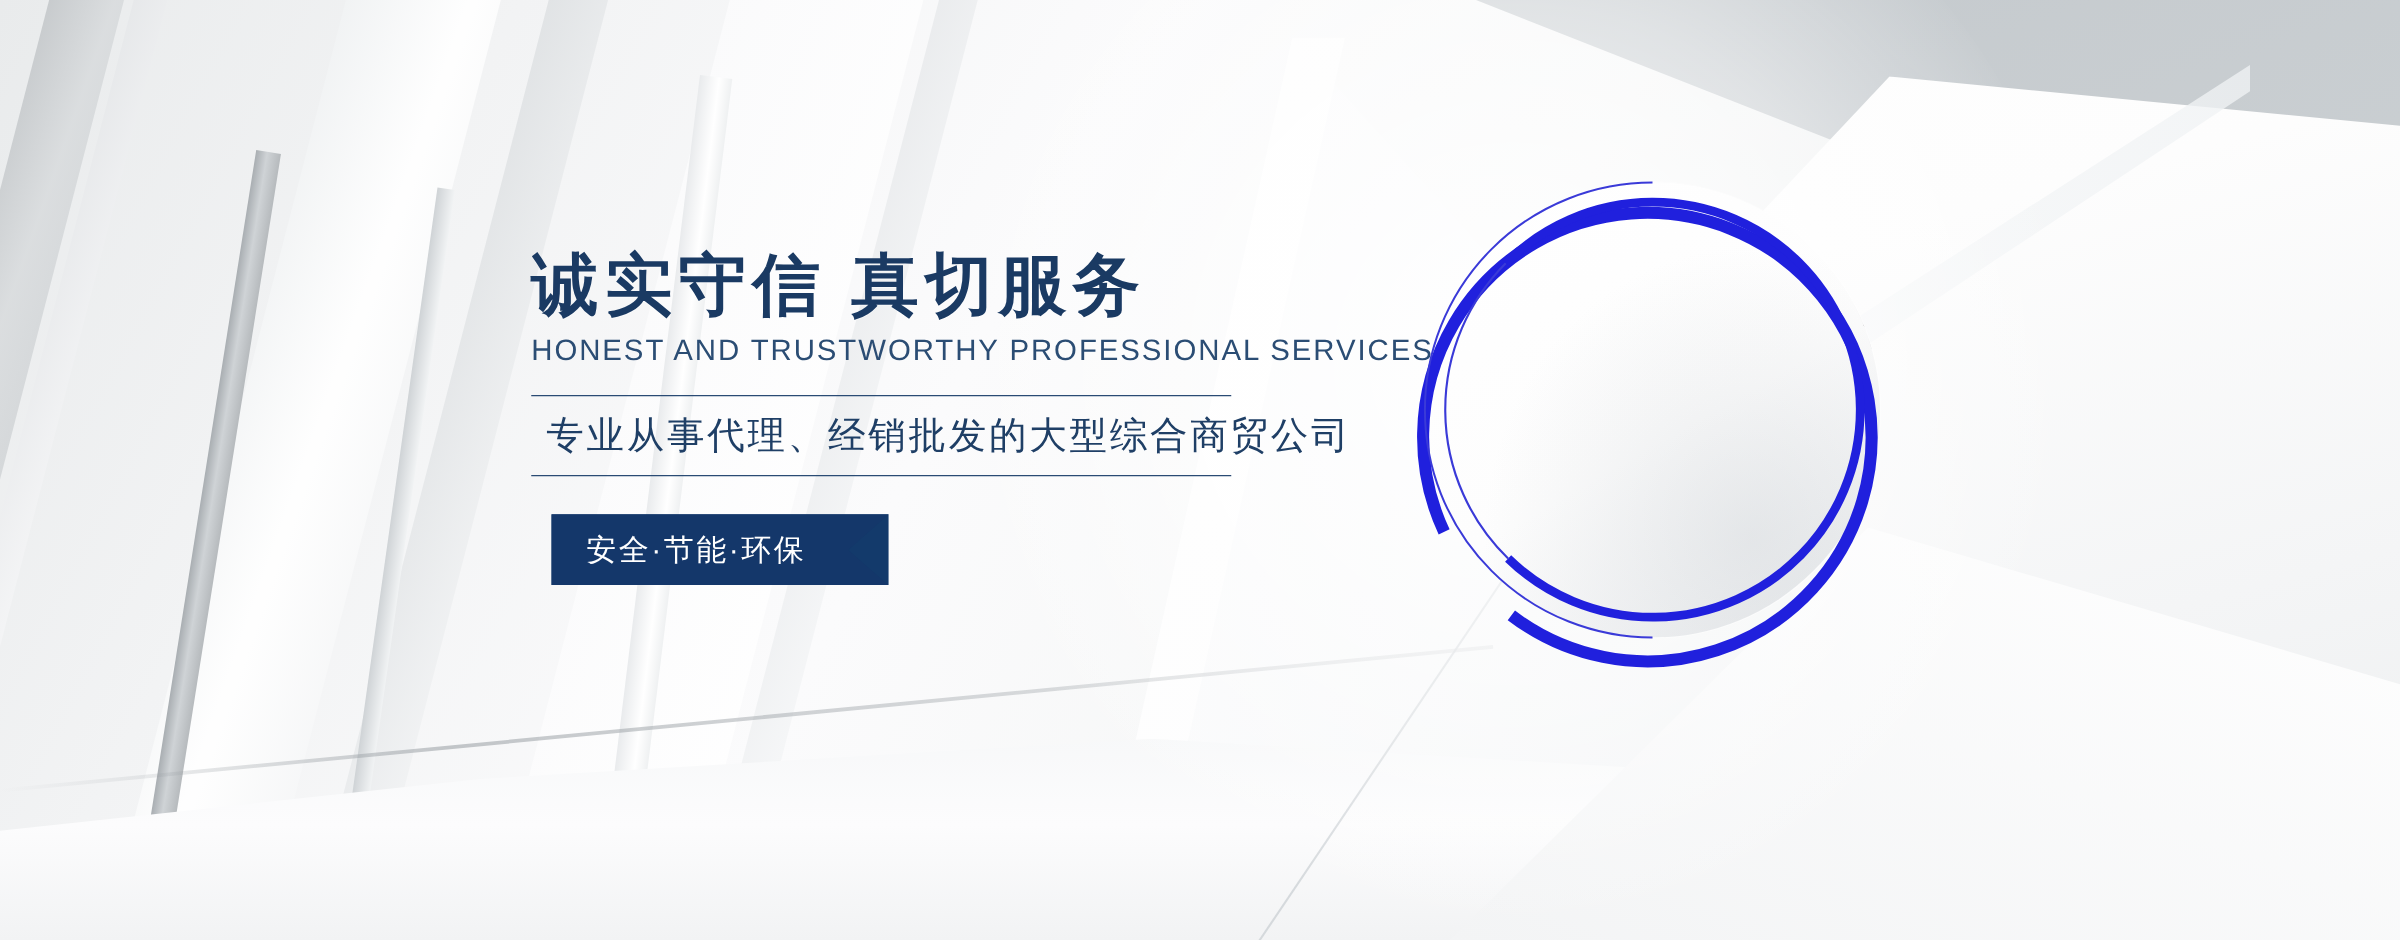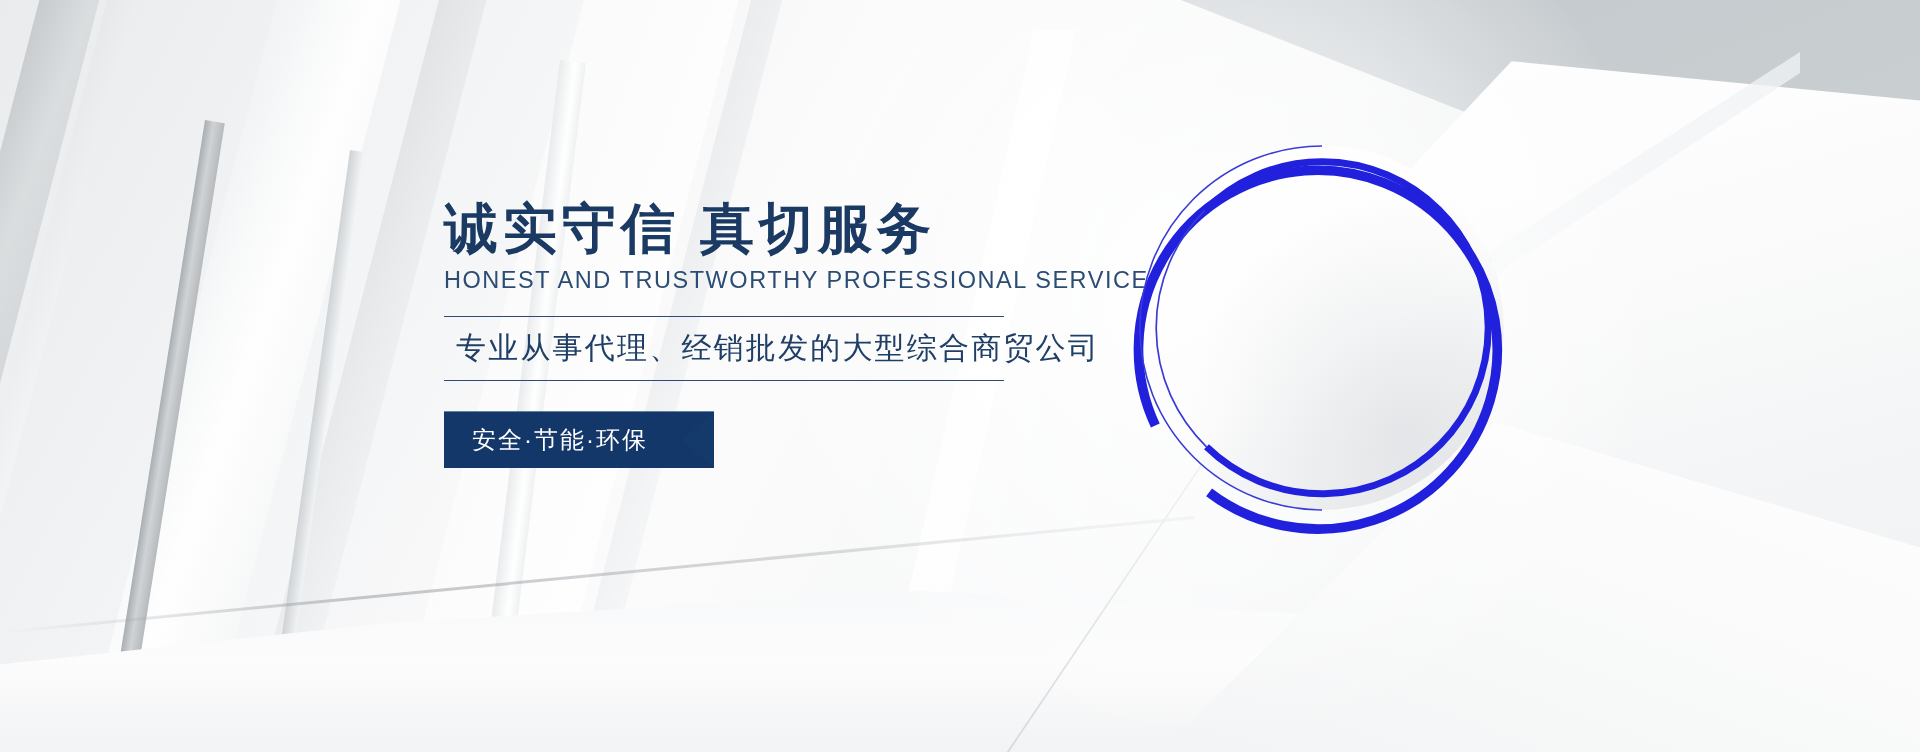--- a/index.html
+++ b/index.html
@@ -101,21 +101,21 @@
     background:linear-gradient(200deg,#ffffff,#f3f4f5);
     clip-path:polygon(0 100%, 44% 0, 100% 38%, 100% 100%);
   }
   .br-line{
     position:absolute;right:250px;bottom:0;width:560px;height:300px;
     border-left:2px solid rgba(205,210,214,.8);
     transform:skewX(-34deg);
   }
 
   
-  .text-block{position:absolute;left:444px;top:198px;width:640px;}
+  .text-block{position:absolute;left:425px;top:198px;width:640px;}
   .title{
     font-size:54px;font-weight:bold;color:#1a3a63;letter-spacing:5px;
     line-height:1.12;white-space:nowrap;
     text-shadow:0 1px 0 rgba(255,255,255,.45);
   }
   .subtitle-en{
     margin-top:9px;
     font-size:23.5px;color:#2b4d74;letter-spacing:1.55px;
     white-space:nowrap;font-weight:400;
   }
@@ -123,21 +123,21 @@
   .rule{height:0;border-top:1.6px solid #2a4b74;width:100%;}
   .desc-cn{
     font-size:30px;color:#1f3f66;letter-spacing:2.2px;
     padding:11px 0 11px 12px;white-space:nowrap;
   }
   
   .ribbon{
     margin-top:30px;position:relative;width:270px;height:57px;
     background:#133a6b;
     clip-path:polygon(0 0, 100% 0, 100% 100%, 0 100%, 0 100%);
-    display:flex;align-items:center;
+    display:flex;align-items:center;margin-left:16px;
   }
   .ribbon-inner{
     position:absolute;inset:0;background:#14376a;
     clip-path:polygon(0 0,100% 0, 88% 50%, 100% 100%, 0 100%);
   }
   .ribbon-text{
     position:relative;z-index:2;
     color:#ffffff;font-size:24px;letter-spacing:2px;
     padding-left:28px;white-space:nowrap;
   }

